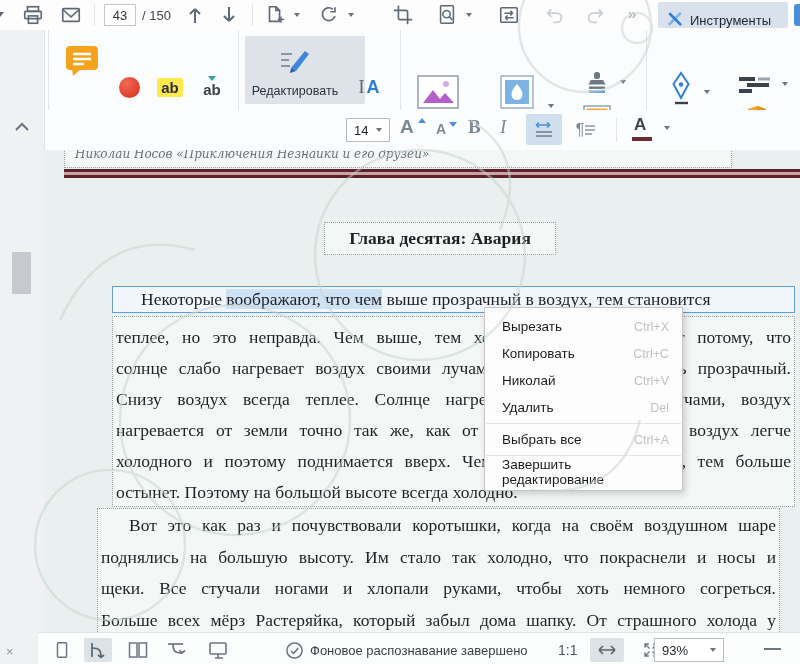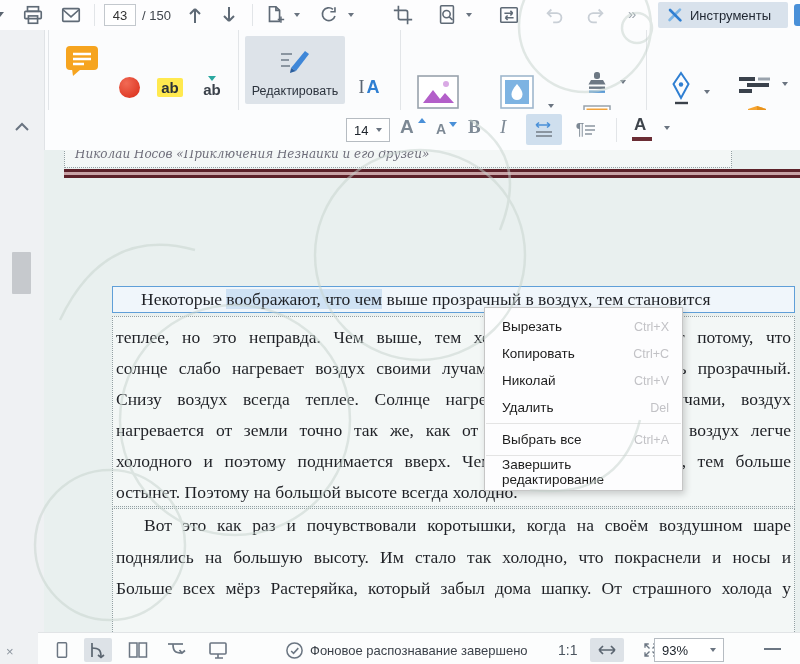--- a/index.html
+++ b/index.html
@@ -11,21 +11,21 @@
   .chev{width:0;height:0;border-left:4px solid transparent;border-right:4px solid transparent;
         border-top:5px solid #5a6470;}
   .chevsm{width:0;height:0;border-left:3.5px solid transparent;border-right:3.5px solid transparent;
         border-top:4px solid #6a7480;}
   
   #topbar{position:absolute;left:0;top:0;width:800px;height:30px;background:#fdfdfe;border-bottom:1px solid #e3e5e8;}
   .tb-ic{position:absolute;top:4px;width:22px;height:22px;}
   #pageinput{position:absolute;left:104px;top:4px;width:30px;height:20px;border:1px solid #c3c8cd;
     background:#fff;text-align:center;font-size:13px;color:#333;font-family:inherit;padding:0;}
   .tools-btn{position:absolute;left:658px;top:2px;width:130px;height:26px;background:#d9e2ec;border-radius:2px;
-    display:flex;align-items:center;gap:6px;padding-left:8px;box-sizing:border-box;}
+    display:flex;align-items:flex-end;gap:6px;padding-left:8px;box-sizing:border-box;}
   .tools-btn span{font-size:13px;color:#1e2530;}
   
   #ribbon{position:absolute;left:0;top:30px;width:800px;height:80px;background:#fbfcfd;border-bottom:1px solid #dee1e5;}
   .rlabel{position:absolute;font-size:12px;color:#2b323c;text-align:center;}
   .ab{font-size:15px;font-weight:bold;line-height:1;}
   .btn-active{background:#dde3e9;border-radius:2px;}
   
   #fontbar{position:absolute;left:44px;top:110px;width:756px;height:40px;background:#fcfdfe;border-bottom:1px solid #d9dcdf;}
   .selbox{position:absolute;height:24px;border:1px solid #b6bcc2;background:#fff;box-sizing:border-box;
      display:flex;align-items:center;justify-content:space-between;padding:0 7px;font-size:13px;color:#20262e;}
@@ -187,21 +187,21 @@
     <div class="abs ico" style="left:198px;top:44px;width:28px;height:24px;flex-direction:column">
       <div style="width:0;height:0;border-left:4px solid transparent;border-right:4px solid transparent;border-top:5px solid #2aa8a0;margin-bottom:1px"></div>
       <span class="ab" style="color:#3a414a">ab</span>
     </div>
     <div class="abs ico" style="left:198px;top:78px;width:28px;height:22px">
       <span class="ab" style="color:#7a333a;text-decoration:line-through;text-decoration-color:#c0392b;text-decoration-thickness:2px">ab</span>
     </div>
 
     <div class="vsep" style="left:238px;top:0;height:80px"></div>
 
-    <div class="abs btn-active" style="left:245px;top:6px;width:100px;height:68px">
+    <div class="abs btn-active" style="left:245px;top:6px;width:120px;height:68px">
       <svg class="abs" style="left:32px;top:6px" width="36" height="34" viewBox="0 0 36 34">
         <path d="M4 12h11M4 18h8M4 24h9" stroke="#8a95a0" stroke-width="2"></path>
         <polygon points="14,26 28,9 32,12 19,29" fill="#3f87d8"></polygon>
         <polygon points="13,31 14,26 19,29" fill="#2b5f9e"></polygon>
       </svg>
       <div class="rlabel" style="left:0;top:48px;width:100px;font-size:12.5px">Редактировать</div>
     </div>
 
     <div class="abs ico" style="left:352px;top:44px;width:34px;height:26px">
       <span style="font-family:'Liberation Serif',serif;font-size:18px;color:#5a6572">I</span>
@@ -337,37 +337,41 @@
   </div>
 
   <div id="page">
 
     <div class="dotblock" style="left:20px;top:-7px;width:668px;height:25px;overflow:hidden">
       <div style="font-family:'DejaVu Serif',serif;font-style:italic;font-size:12px;color:#6e6e7a;margin:3px 0 0 10px;white-space:nowrap">Николай Носов «Приключения Незнайки и его друзей»</div>
     </div>
 
     <div class="abs" style="left:20px;top:19px;width:736px;height:9px;border-top:3px solid #5c2129;border-bottom:3px solid #5c2129;background:#c9a3a6;box-sizing:border-box"></div>
 
+    <div class="dotblock doctext" style="left:280px;top:72px;width:232px;height:33px;text-align:center;line-height:31px;font-weight:bold">
+      <span>Глава десятая: Авария</span>
+    </div>
 
     <div class="abs doctext" style="left:68px;top:136px;width:683px;height:27px;border:1.5px solid #5f9fd8;background:#f0f6fb;box-sizing:border-box;line-height:24px;white-space:nowrap;overflow:hidden">
       <span style="padding-left:28px">Некоторые </span><span style="background:#cfe2f4">воображают, что чем</span><span> выше прозрачный в воздух, тем становится</span>
     </div>
 
     <div class="dotblock doctext" style="left:68px;top:166px;width:683px;height:191px;padding-top:5px">
       <div class="dline">теплее, но это неправда. Чем выше, тем холоднее. Это происходит потому, что</div>
       <div class="dline">солнце слабо нагревает воздух своими лучами, так как воздух очень прозрачный.</div>
       <div class="dline">Снизу воздух всегда теплее. Солнце нагревает землю своими лучами, воздух</div>
       <div class="dline">нагревается от земли точно так же, как от горячей печки. Тёплый воздух легче</div>
       <div class="dline">холодного и поэтому поднимается вверх. Чем выше он поднимается, тем больше</div>
       <div class="dline lastline">остынет. Поэтому на большой высоте всегда холодно.</div>
     </div>
 
-    <div class="dotblock doctext" style="left:68px;top:358px;width:683px;height:126px;padding-top:1px;overflow:hidden">
+    <div class="dotblock doctext" style="left:53px;top:358px;width:683px;height:126px;padding-top:1px;overflow:hidden">
       <div class="dline dline2 indent">Вот это как раз и почувствовали коротышки, когда на своём воздушном шаре</div>
       <div class="dline dline2">поднялись на большую высоту. Им стало так холодно, что покраснели и носы и</div>
+      <div class="dline dline2">щеки. Все стучали ногами и хлопали руками, чтобы хоть немного согреться.</div>
       <div class="dline dline2">Больше всех мёрз Растеряйка, который забыл дома шапку. От страшного холода у</div>
     </div>
 
     <div id="ctxmenu">
       <div class="mi">
           <span>Вырезать</span>
           <span class="sc">Ctrl+X</span>
         </div>
       <div class="mi">
           <span>Копировать</span>

